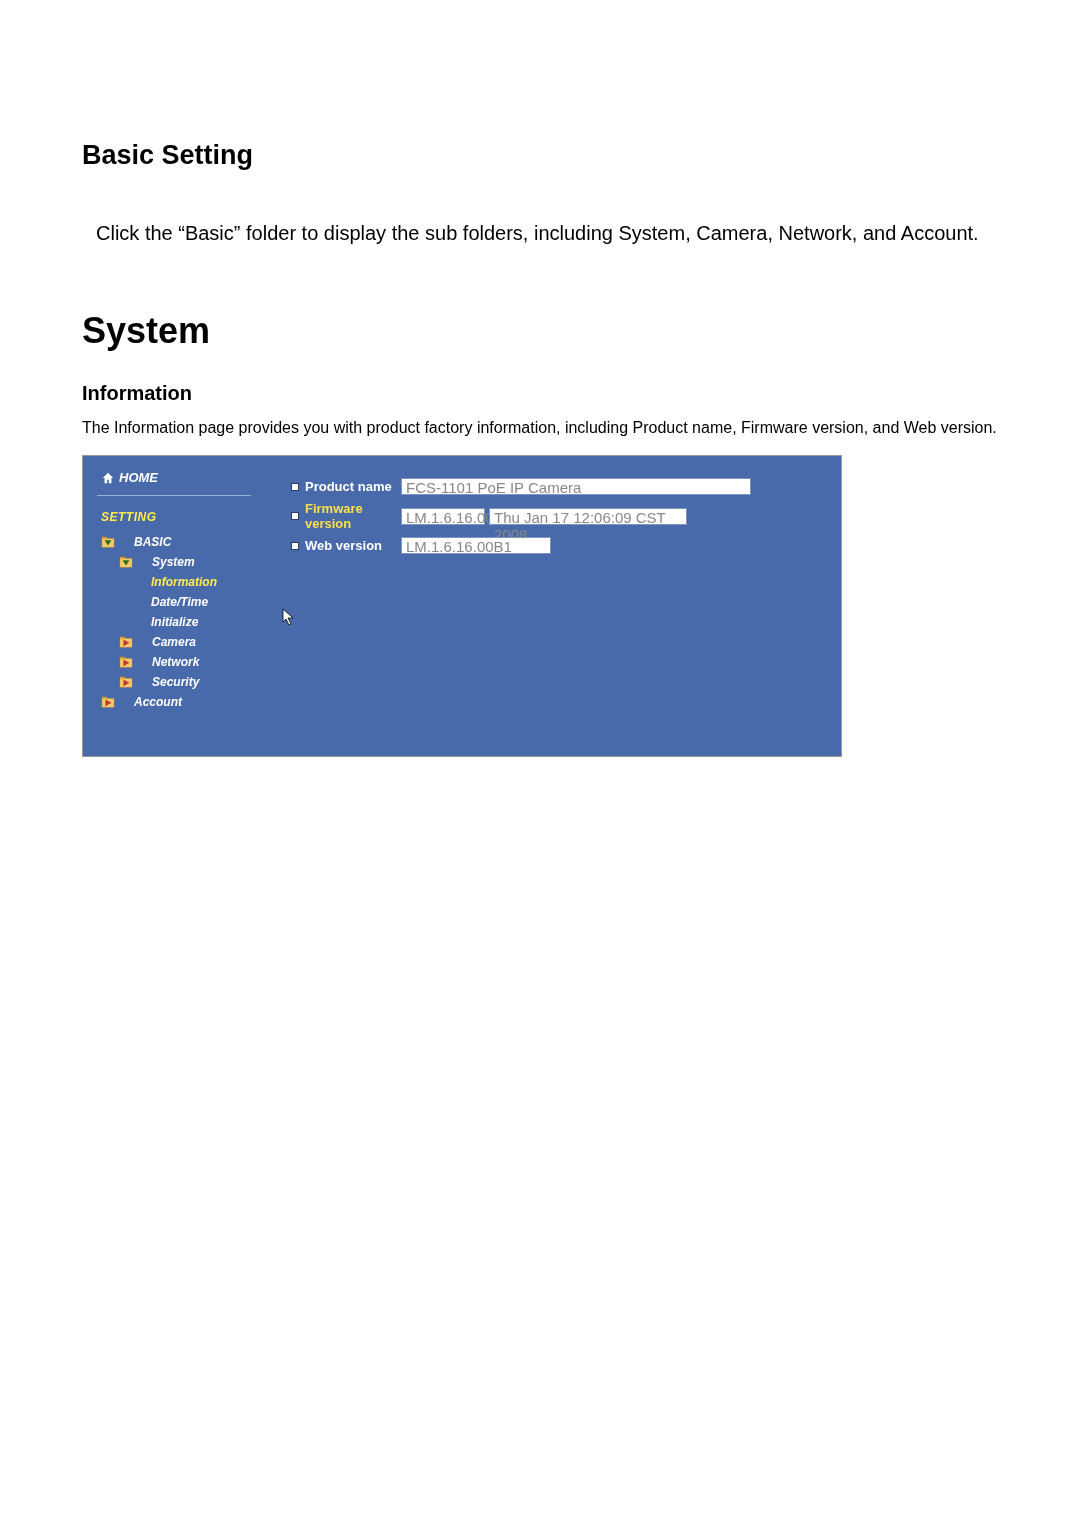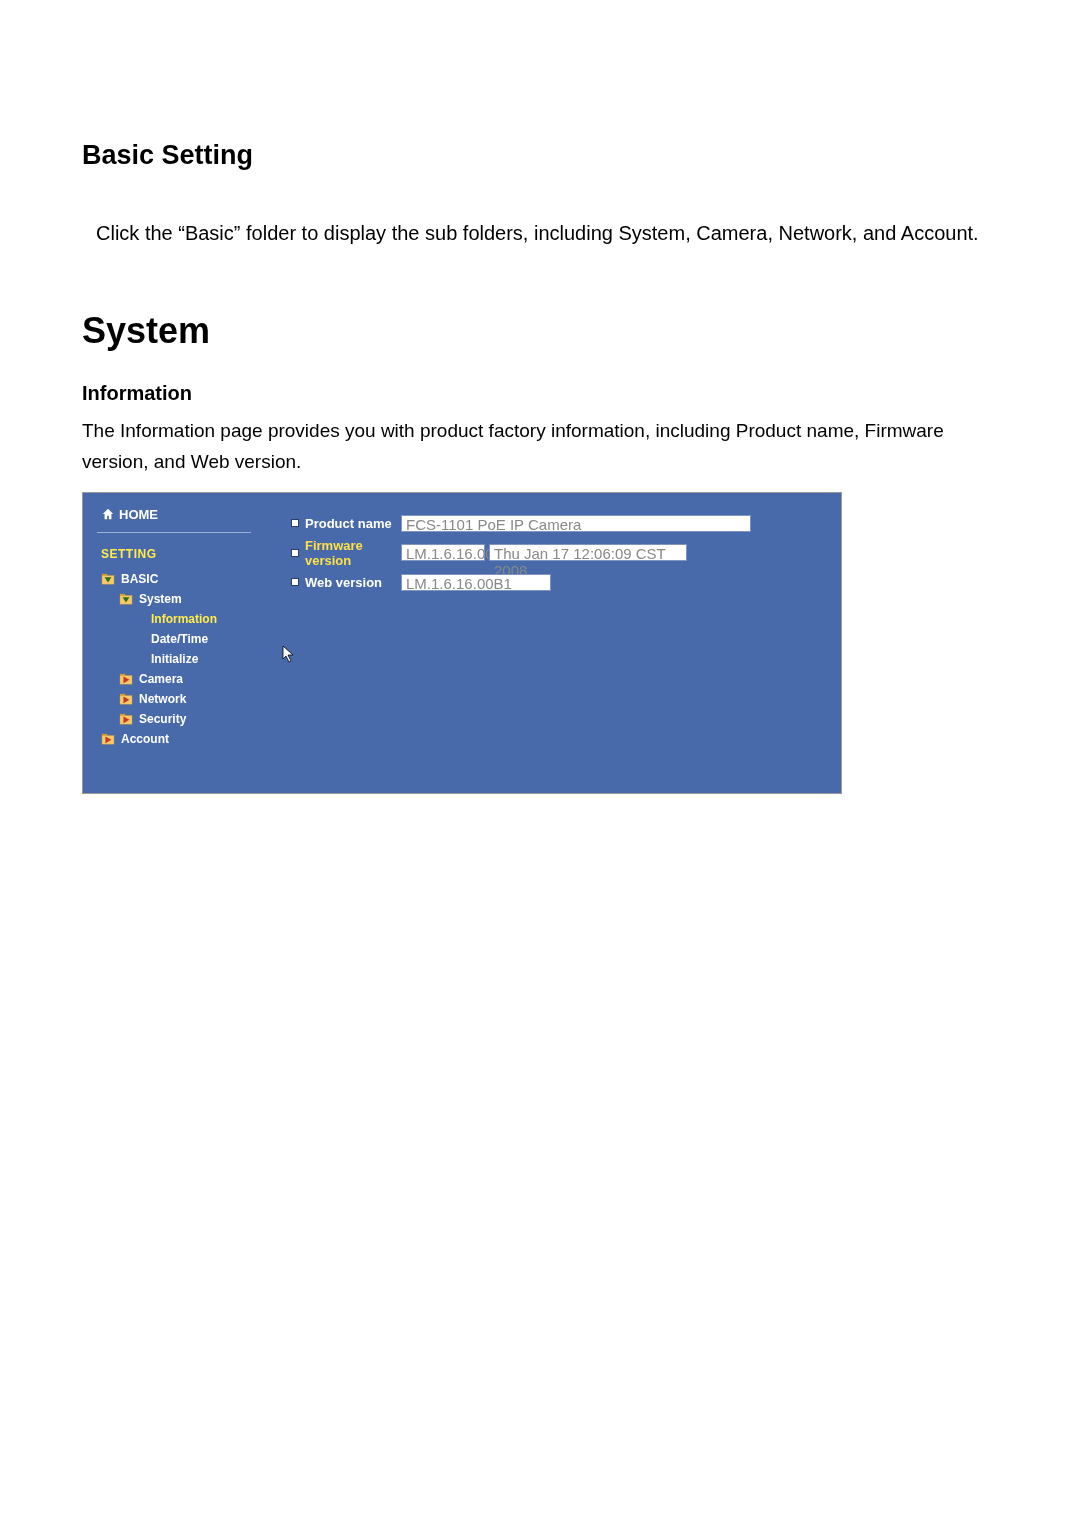--- a/index.html
+++ b/index.html
@@ -30,21 +30,21 @@
     font-size: 36px;
     font-weight: bold;
     margin: 0 0 30px 0;
   }
   .sub-heading {
     font-size: 20px;
     font-weight: bold;
     margin: 0 0 10px 0;
   }
   .desc-text {
-    font-size: 19px;
+    font-size: 16px;
     line-height: 1.65;
     margin: 0 0 14px 0;
   }
 
   
   .shot {
     width: 758px;
     height: 300px;
     background: #486aaa;
     display: flex;
@@ -52,20 +52,21 @@
     font-size: 12px;
     color: #fff;
     position: relative;
     border: 1px solid #999;
   }
   .side {
     width: 186px;
     background: #486aaa;
     padding: 14px 0 0 14px;
     box-sizing: border-box;
+    font-style: italic;
   }
   .home-row {
     display: flex;
     align-items: center;
     gap: 4px;
     font-weight: bold;
     font-size: 13px;
     color: #fff;
     padding-bottom: 10px;
     padding-left: 4px;
@@ -83,21 +84,21 @@
     color: #ffec4a;
     font-weight: bold;
     font-size: 12px;
     letter-spacing: 0.5px;
     padding-left: 4px;
     margin-bottom: 8px;
   }
   .nav-item {
     display: flex;
     align-items: center;
-    gap: 6px;
+    gap: 19px;
     padding: 3px 0 3px 4px;
     font-weight: bold;
     font-size: 12px;
     color: #fff;
     cursor: pointer;
     text-align: center;
   }
   .nav-item.active { color: #ffec4a; }
   .nav-item.level1 { padding-left: 4px; }
   .nav-item.level2 { padding-left: 22px; }

